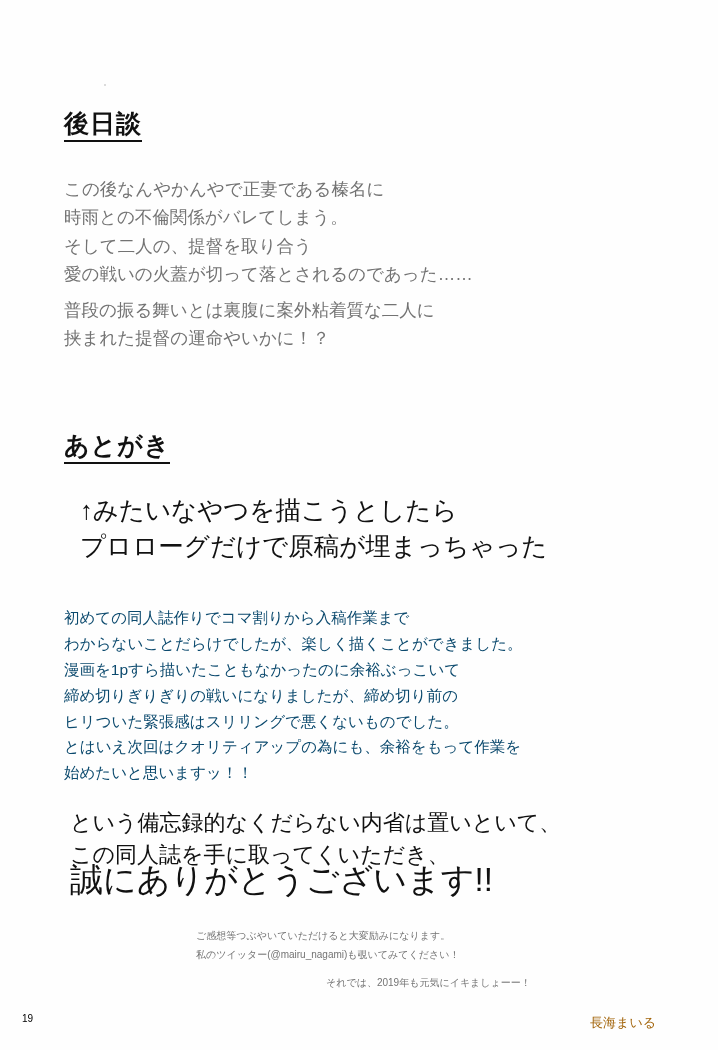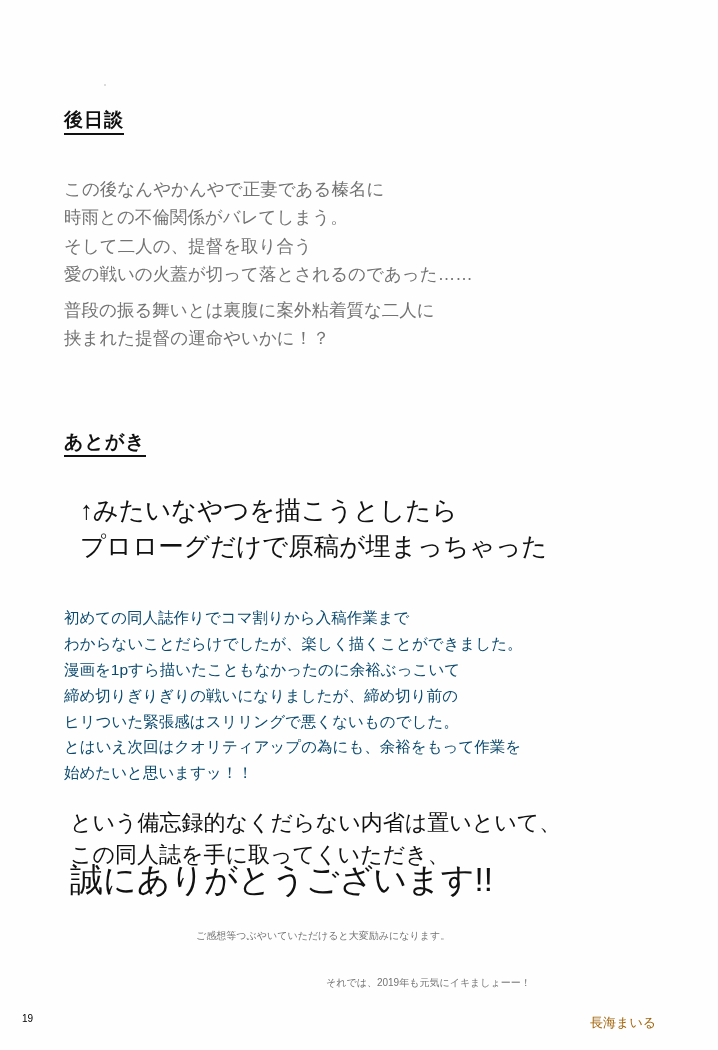--- a/index.html
+++ b/index.html
@@ -22,21 +22,21 @@
     position: absolute;
     left: 0;
     top: 0;
     width: 718px;
     height: 1050px;
   }
   
   .sec-heading {
     position: absolute;
     font-weight: bold;
-    font-size: 19px;
+    font-size: 25px;
     letter-spacing: 1px;
     color: #111;
     border-bottom: 2.5px solid #111;
     padding-bottom: 2px;
     line-height: 1.1;
     text-align: right;
   }
   #h-gojitsudan { left: 64px; top: 110px; }
   #h-atogaki { left: 64px; top: 432px; }
 
@@ -158,20 +158,21 @@
 とはいえ次回はクオリティアップの為にも、余裕をもって作業を
 始めたいと思いますッ！！</div>
 
     <div id="p-thanks-lines">という備忘録的なくだらない内省は置いといて、
 この同人誌を手に取ってくいただき、</div>
 
     <div id="p-thanks-big">誠にありがとうございます!!</div>
 
     <div class="tail-line" id="t-1">ご感想等つぶやいていただけると大変励みになります。</div>
 
+    <div class="tail-line" id="t-2">私のツイッター(@mairu_nagami)も覗いてみてください！</div>
 
     <div class="tail-line" id="t-3">それでは、2019年も元気にイキましょーー！</div>
 
     <div id="author-credit">長海まいる</div>
 
     <div id="page-number">19</div>
 
   </div>
 </div>
 

